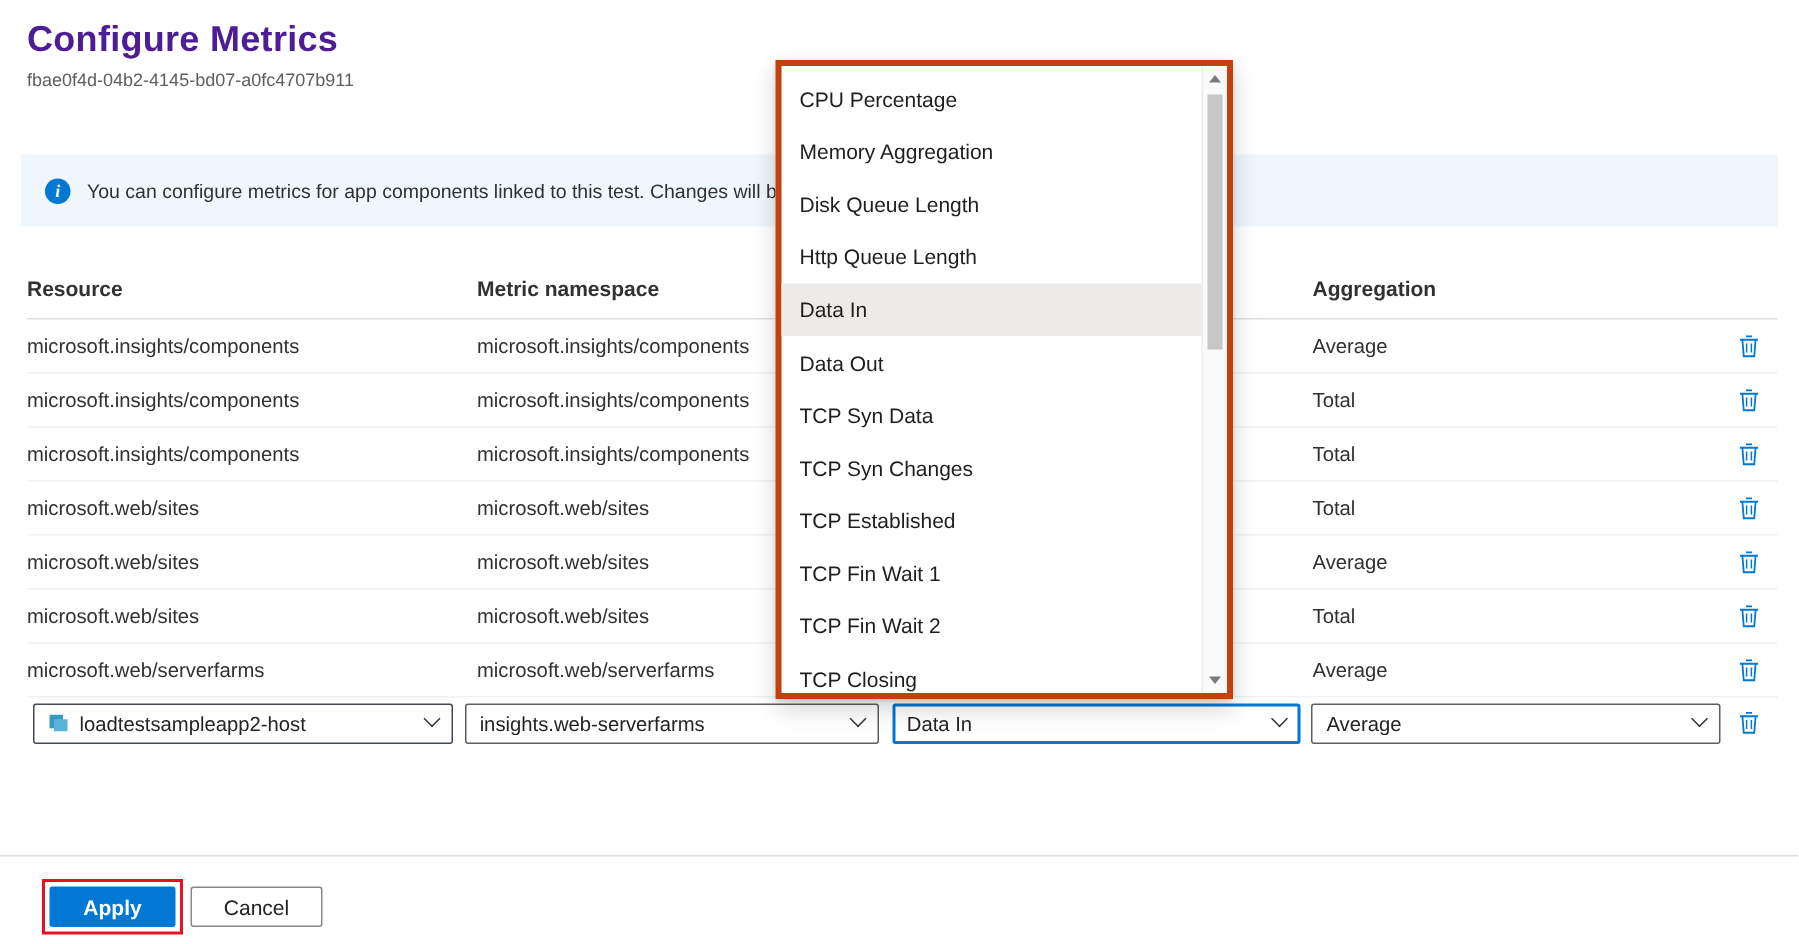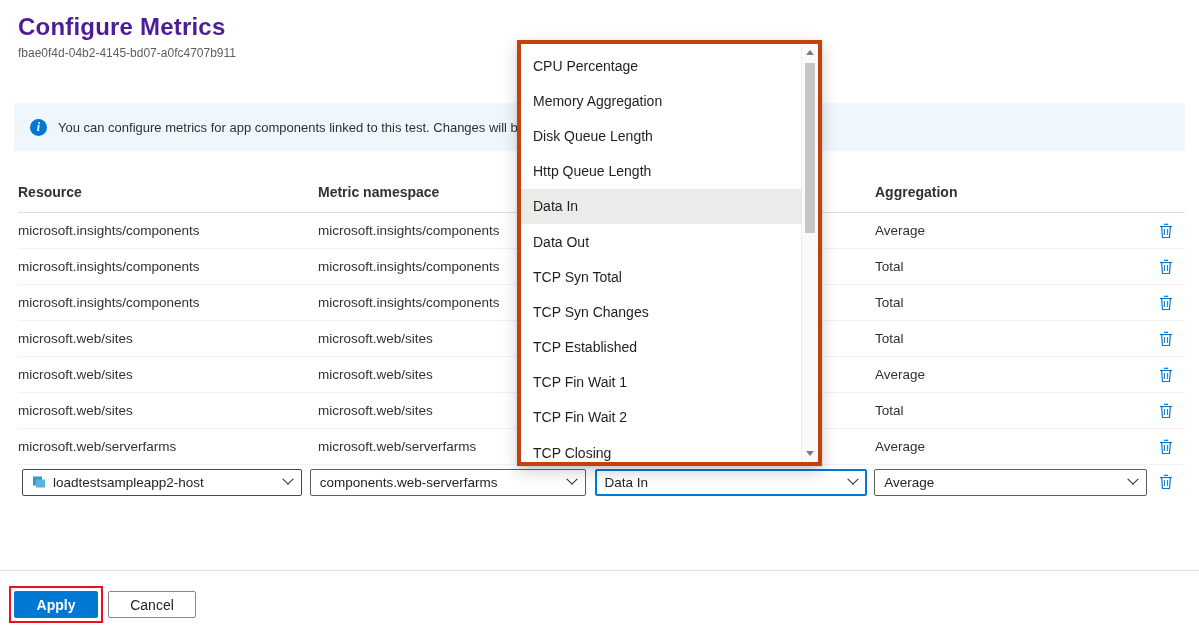--- a/index.html
+++ b/index.html
@@ -91,21 +91,21 @@
   }
   .sb-arrow{position:absolute;left:0;width:16px;height:17px;display:flex;align-items:center;justify-content:center;cursor:pointer;}
   .sb-arrow.up{top:0;}
   .sb-arrow.down{bottom:0;}
   .sb-arrow.up::after{content:"";border-left:4px solid transparent;border-right:4px solid transparent;border-bottom:5px solid #7a7a7a;}
   .sb-arrow.down::after{content:"";border-left:4px solid transparent;border-right:4px solid transparent;border-top:5px solid #7a7a7a;}
   .sb-thumb{position:absolute;left:3px;width:10px;top:19px;height:170px;background:#c8c6c4;cursor:pointer;}
 
   
   .footer-divider{position:absolute;left:0;right:0;top:570px;border-top:1px solid #e1dfdd;}
-  .footer{position:absolute;left:9px;top:586px;display:flex;align-items:center;}
+  .footer{position:absolute;left:28px;top:586px;display:flex;align-items:center;}
   .annotation-box{border:2px solid var(--annotation-red,#e81123);padding:3px;}
   .btn{
     height:27px;border-radius:2px;font-size:14px;cursor:pointer;
     font-family:"Liberation Sans","DejaVu Sans",sans-serif;
   }
   .btn-primary{
     min-width:84px;background:var(--accent,#0078d4);color:#fff;
     border:1px solid var(--accent,#0078d4);font-weight:700;
   }
   .btn-secondary{
@@ -260,21 +260,21 @@
   <div class="edit-row">
     <div class="combo combo-resource">
       <svg width="14" height="14" viewBox="0 0 14 14">
         <rect x="1" y="1.5" width="9" height="9" fill="#3999c6"></rect>
         <rect x="4" y="4.5" width="9" height="8" fill="#59b4d9"></rect>
       </svg>
       <span class="combo-text">loadtestsampleapp2-host</span>
       <span class="chevron"></span>
     </div>
     <div class="combo combo-namespace">
-      <span class="combo-text">components.web-serverfarms</span>
+      <span class="combo-text">insights.web-serverfarms</span>
       <span class="chevron"></span>
     </div>
     <div class="combo combo-metric">
       <span class="combo-text">Data In</span>
       <span class="chevron"></span>
     </div>
     <div class="combo combo-aggregation">
       <span class="combo-text">Average</span>
       <span class="chevron"></span>
     </div>
@@ -312,21 +312,21 @@
 
       <li class="dd-item highlighted">
         <span>Data In</span>
       </li>
 
       <li class="dd-item">
         <span>Data Out</span>
       </li>
 
       <li class="dd-item">
-        <span>TCP Syn Total</span>
+        <span>TCP Syn Data</span>
       </li>
 
       <li class="dd-item">
         <span>TCP Syn Changes</span>
       </li>
 
       <li class="dd-item">
         <span>TCP Established</span>
       </li>
 

